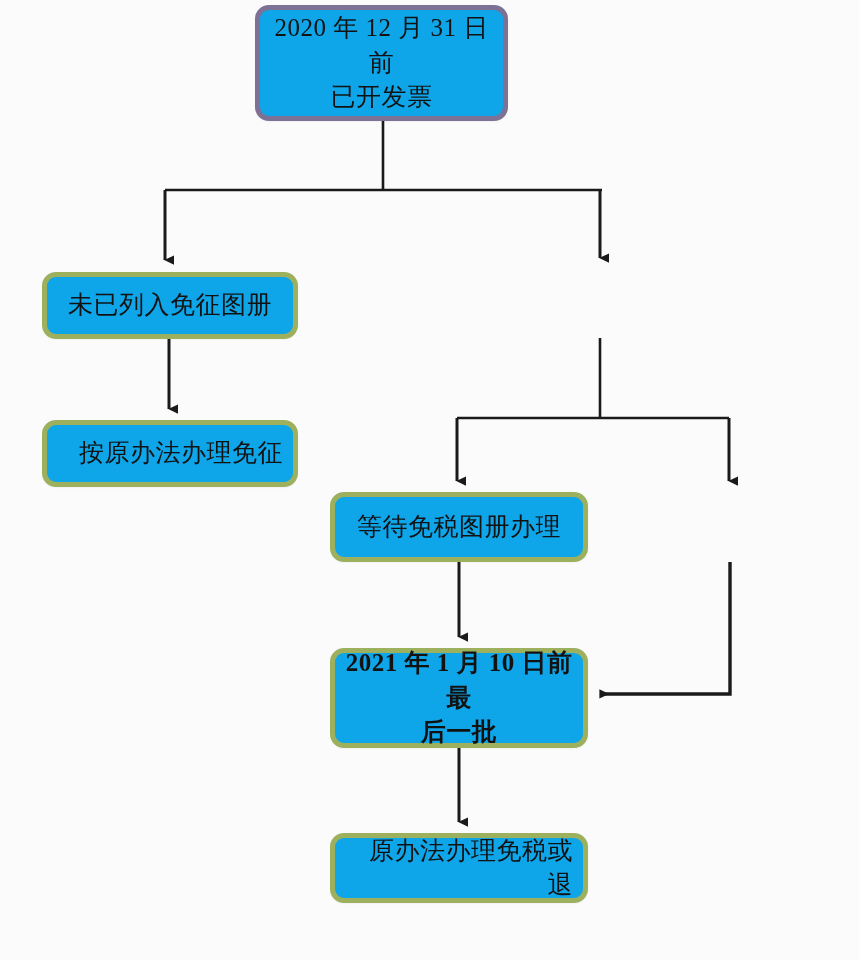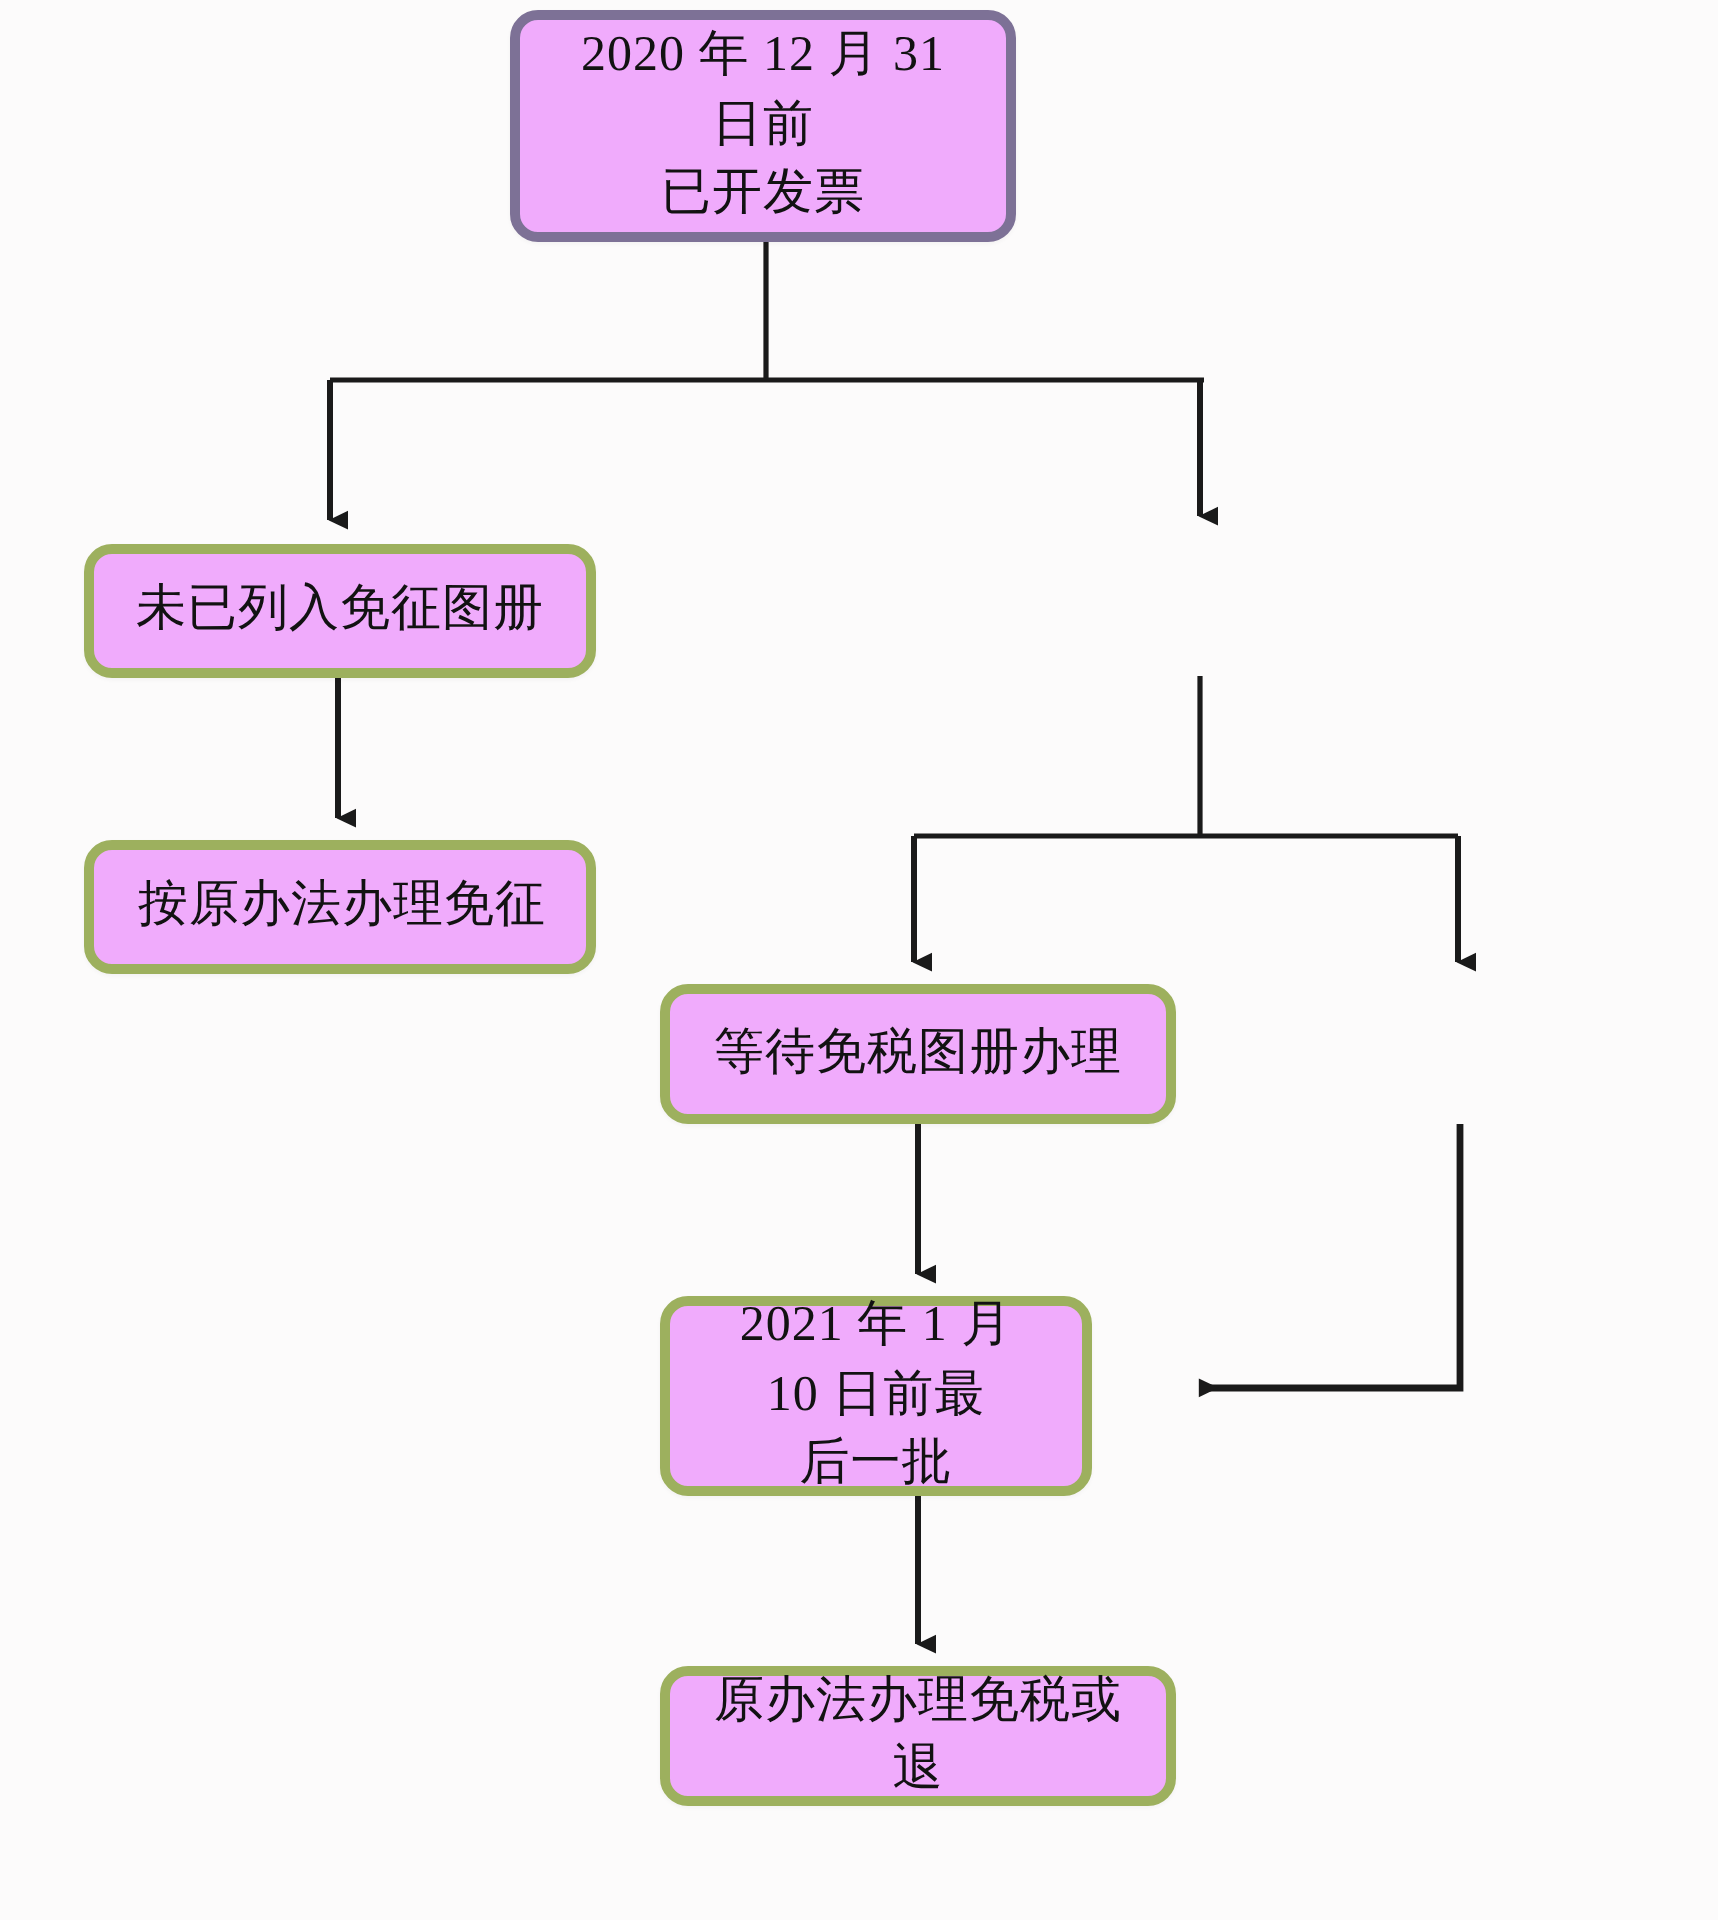--- a/index.html
+++ b/index.html
@@ -22,50 +22,50 @@
     left: 0;
     top: 0;
     width: 859px;
     height: 960px;
     pointer-events: none;
   }
   .node {
     position: absolute;
     box-sizing: border-box;
     border-radius: 14px;
-    background: #f0abfc;
+    background: #0ea5e9;
     display: flex;
     align-items: center;
     justify-content: center;
     text-align: center;
     color: #121212;
     line-height: 1.38;
     letter-spacing: 0.5px;
     font-size: 25px;
-    padding: 4px 20px;
+    padding: 4px 10px;
     box-shadow: 0 1px 2px rgba(0,0,0,0.04);
   }
   .node .txt {
     display: block;
     width: 100%;
     white-space: pre-line;
   }
   .n-purple { border: 5px solid #7d7196; }
   .n-green  { border: 5px solid #9db05e; }
   .n-red    { border: 5px solid #b05a5a; }
 
   
   #node-invoice-before-2020   { left: 255px; top: 5px;   width: 253px; height: 116px; }
   #node-listed-exempt         { left: 42px;  top: 272px; width: 256px; height: 67px;  }
   #node-not-listed-exempt     { left: 470px; top: 270px; width: 255px; height: 68px;  }
   #node-original-method-exempt{ left: 42px;  top: 420px; width: 256px; height: 67px; text-align: right;  }
   #node-wait-exempt-catalog   { left: 330px; top: 492px; width: 258px; height: 70px;  }
   #node-tax-first             { left: 604px; top: 492px; width: 254px; height: 70px;  }
-  #node-last-batch-2021       { left: 330px; top: 648px; width: 216px; height: 100px; }
-  #node-original-refund       { left: 330px; top: 833px; width: 258px; height: 70px;  }
+  #node-last-batch-2021       { left: 330px; top: 648px; width: 258px; height: 100px; font-weight: bold; }
+  #node-original-refund       { left: 330px; top: 833px; width: 258px; height: 70px; text-align: right;  }
 </style>
 </head>
 <body>
 
 <div id="canvas">
 
   <svg id="edges" viewBox="0 0 859 960" width="859" height="960" xmlns="http://www.w3.org/2000/svg">
     <defs>
       <marker id="arrow-down" markerWidth="12" markerHeight="12" refX="5.2" refY="9.6" orient="auto" markerUnits="userSpaceOnUse">
         <path d="M0.6,0.6 L10,0.6 L5.3,10.4 Z" fill="#1a1a1a"></path>

